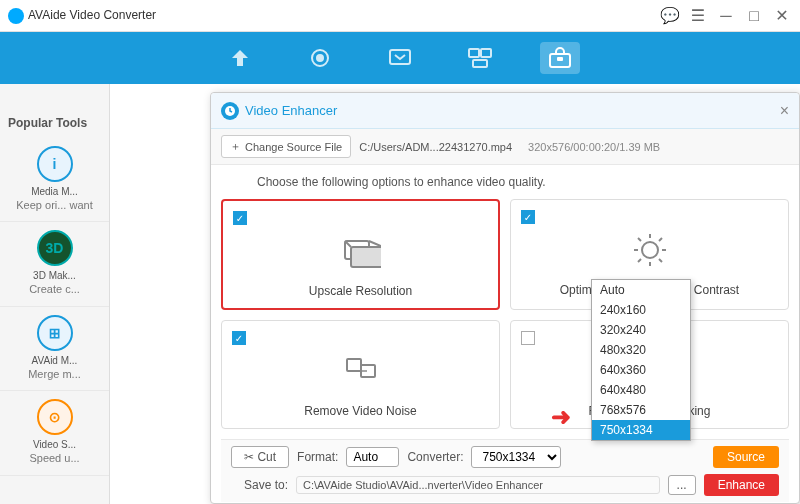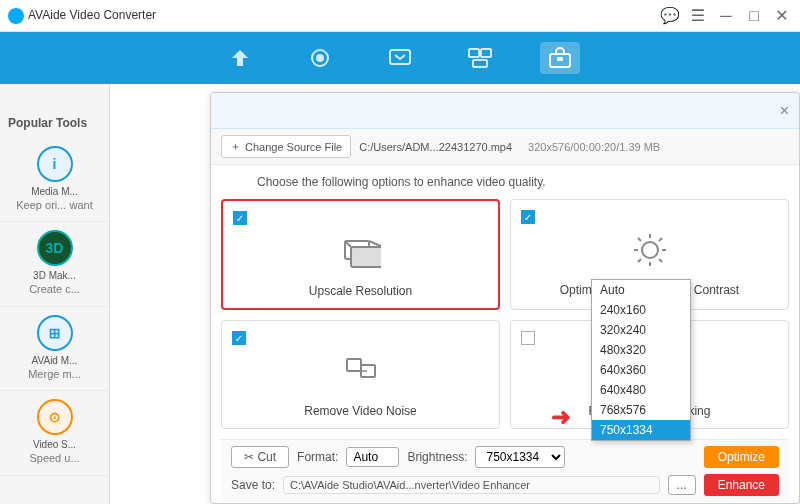--- a/index.html
+++ b/index.html
@@ -133,21 +133,21 @@
     .controls-row { display: flex; align-items: center; gap: 8px; margin-bottom: 6px; }
     .cut-btn { border: 1px solid #aaa; border-radius: 3px; padding: 3px 12px; font-size: 12px; cursor: pointer; background: white; color: #555; }
     .format-label { font-size: 12px; color: #555; }
     .format-select { border: 1px solid #aaa; border-radius: 3px; padding: 2px 20px 2px 6px; font-size: 12px; background: white; appearance: none; cursor: pointer; }
     .resolution-label { font-size: 12px; color: #555; }
     .resolution-container { position: relative; }
     .resolution-select { border: 1px solid #aaa; border-radius: 3px; padding: 2px 6px; font-size: 12px; background: white; width: 90px; cursor: pointer; }
     .preview-btn { background: #ff8c00; color: white; border: none; border-radius: 3px; padding: 4px 14px; font-size: 12px; cursor: pointer; margin-left: auto; }
 
     .save-row { display: flex; align-items: center; gap: 8px; }
-    .save-label { font-size: 12px; color: #555; }
+    .save-label { font-size: 12px; color: #555; margin-left: 13px; }
     .save-path { font-size: 11px; color: #555; flex: 1; border: 1px solid #ddd; padding: 2px 6px; border-radius: 3px; background: #fafafa; }
     .browse-btn { border: 1px solid #aaa; border-radius: 3px; padding: 2px 8px; font-size: 12px; cursor: pointer; background: white; color: #555; }
     .enhance-btn { background: #e83030; color: white; border: none; border-radius: 3px; padding: 4px 14px; font-size: 12px; cursor: pointer; }
 
     
     .dropdown-popup {
       position: absolute;
       background: white;
       border: 1px solid #aaa;
       z-index: 100;
@@ -250,20 +250,29 @@
       <div class="item-label">Video S...</div>
       <div class="bg-item-text">Speed u...</div>
     </div>
   </div>
 
   <div class="content-area">
 
     <div class="dialog">
 
       <div class="dialog-title-bar">
+        <div class="dialog-title">
+          <div class="dialog-title-icon">
+            <svg viewBox="0 0 12 12">
+                <circle cx="6" cy="6" r="5" fill="white"></circle>
+                <path d="M6 3v3l2 1" stroke="#1a9bdb" stroke-width="1.5" fill="none"></path>
+              </svg>
+          </div>
+          <span>Video Enhancer</span>
+        </div>
         <span class="dialog-close">×</span>
       </div>
 
       <div class="source-bar">
         <button class="add-source-btn">
           <span>＋</span>
           <span>Change Source File</span>
         </button>
         <span class="source-path">C:/Users/ADM...22431270.mp4</span>
         <span class="source-info">320x576/00:00:20/1.39 MB</span>
@@ -346,30 +355,30 @@
             <button class="cut-btn">
               <span>✂</span>
               <span>Cut</span>
             </button>
             <span class="format-label">Format:</span>
             <select class="format-select">
               <option>Auto</option>
               <option>MP4</option>
               <option>AVI</option>
             </select>
-            <span class="resolution-label">Brightness:</span>
+            <span class="resolution-label">Converter:</span>
             <div class="resolution-container" style="position:relative;">
               <select class="resolution-select">
                 <option>750x1334</option>
                 <option>Auto</option>
                 <option>240x160</option>
                 <option>320x240</option>
               </select>
             </div>
-            <button class="preview-btn">Optimize</button>
+            <button class="preview-btn">Source</button>
           </div>
           <div class="save-row">
             <span class="save-label">Save to:</span>
             <span class="save-path">C:\AVAide Studio\AVAid...nverter\Video Enhancer</span>
             <button class="browse-btn">...</button>
             <button class="enhance-btn">Enhance</button>
           </div>
         </div>
       </div>
 

